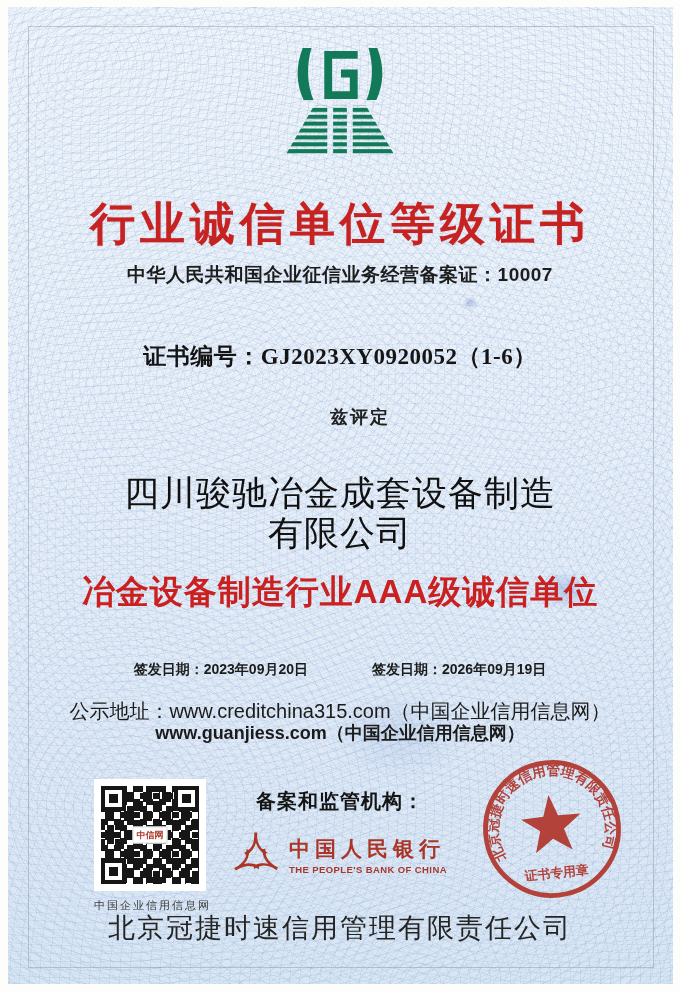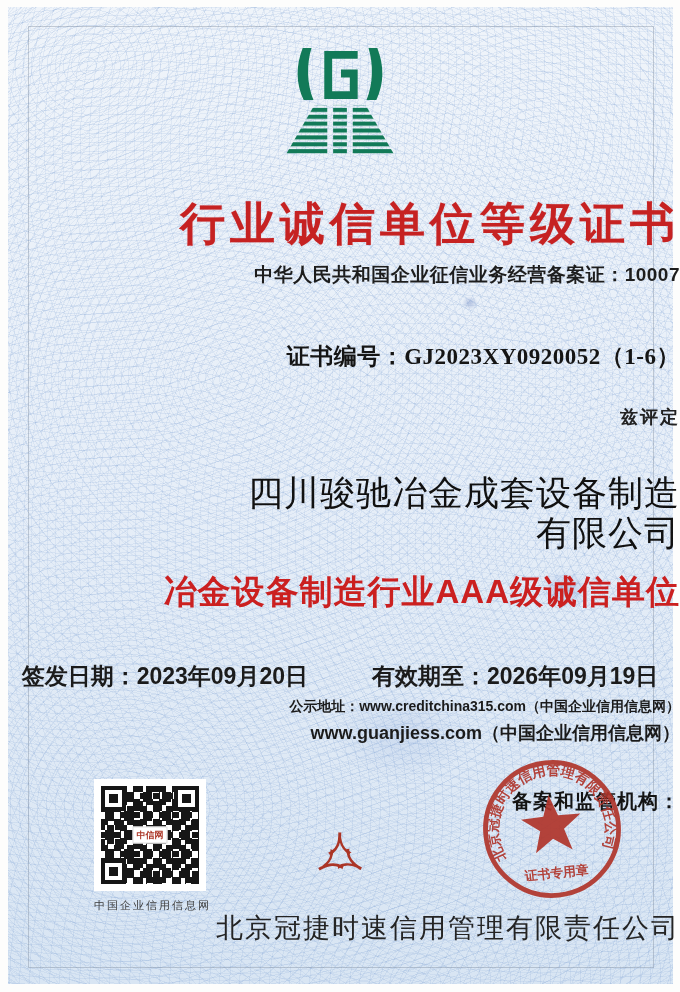--- a/index.html
+++ b/index.html
@@ -25,21 +25,21 @@
   }
   .smudge{position:absolute;border-radius:50%;pointer-events:none;}
   .s1{left:540px;top:570px;width:50px;height:40px;
       background:radial-gradient(closest-side,rgba(70,115,195,.28),rgba(70,115,195,0));}
   .s2{left:330px;top:690px;width:140px;height:90px;
       background:radial-gradient(closest-side,rgba(90,130,200,.14),rgba(90,130,200,0));}
   .s3{left:462px;top:296px;width:16px;height:14px;
       background:radial-gradient(closest-side,rgba(80,110,180,.35),rgba(80,110,180,0));}
 
   .abs{position:absolute;}
-  .centered{left:0;right:0;text-align:right;}
+  .centered{left:0;right:0;text-align:center;}
 
   .brand-logo{left:0;right:0;top:46px;display:flex;justify-content:center;}
 
   .cert-title{
     top:194px;font-size:45px;font-weight:bold;letter-spacing:5px;
     color:var(--title_red,#c62222);
     text-shadow:0 0 1px rgba(198,34,34,.4);
   }
   .filing-subtitle{top:262px;font-size:19px;font-weight:bold;color:#1d1d1d;letter-spacing:.5px;}
   .cert-number{
@@ -49,22 +49,22 @@
   .assessment-intro{top:405px;font-size:18px;font-weight:bold;color:#222;letter-spacing:2px;padding-left:40px;}
   .company-name{
     top:474px;font-size:35px;line-height:40px;color:#111;
     font-family:"Liberation Serif","DejaVu Serif",serif;letter-spacing:1px;
   }
   .rating-line{
     top:570px;font-size:33px;font-weight:bold;letter-spacing:1px;
     color:var(--rating_red,#cb2020);
   }
   .dates-row{top:661px;display:flex;justify-content:center;gap:64px;
-    font-size:23px;font-weight:bold;color:#1b1b1b;}
-  .publicity1{top:698px;font-size:14px;font-weight:bold;color:#1b1b1b;}
+    font-size:14px;font-weight:bold;color:#1b1b1b;}
+  .publicity1{top:698px;font-size:20px;font-weight:normal;color:#1b1b1b;}
   .publicity2{top:721px;font-size:18px;font-weight:bold;color:#1b1b1b;}
 
   
   .qr-wrap{left:94px;top:779px;width:108px;}
   .qr-box{position:relative;width:98px;height:98px;background:#fff;padding:7px;margin:0 auto;}
   .qr-pattern{
     position:absolute;left:7px;top:7px;width:98px;height:98px;
     background:
       repeating-conic-gradient(#161616 0% 25%, transparent 0% 50%) 0 0/13px 13px,
       repeating-conic-gradient(transparent 0% 25%, #161616 0% 50%) 4px 6px/19px 19px;
@@ -128,21 +128,21 @@
 
   <div class="abs centered company-name">
     <div>四川骏驰冶金成套设备制造</div>
     <div>有限公司</div>
   </div>
 
   <div class="abs centered rating-line">冶金设备制造行业AAA级诚信单位</div>
 
   <div class="abs centered dates-row">
     <span>签发日期：2023年09月20日</span>
-    <span>有效期至：2026年09月19日</span>
+    <span>签发日期：2026年09月19日</span>
   </div>
 
   <div class="abs centered publicity1">公示地址：www.creditchina315.com（中国企业信用信息网）</div>
   <div class="abs centered publicity2">www.guanjiess.com（中国企业信用信息网）</div>
 
   <div class="abs qr-wrap">
     <div class="qr-box">
       <div class="qr-pattern"></div>
       <div class="finder f-tl"></div>
       <div class="finder f-tr"></div>
@@ -155,20 +155,24 @@
   <div class="abs centered registry-label">备案和监管机构：</div>
 
   <div class="abs pboc">
     <svg width="46" height="46" viewBox="0 0 48 48">
       <g fill="#ab3526" font-size="24" font-weight="bold" text-anchor="middle" font-family="'DejaVu Sans',sans-serif">
         <text x="24" y="20">人</text>
         <text x="24" y="20" transform="rotate(120 24 26)">人</text>
         <text x="24" y="20" transform="rotate(240 24 26)">人</text>
       </g>
     </svg>
+    <div class="pboc-text">
+      <div class="bank-cn">中国人民银行</div>
+      <div class="bank-en">THE PEOPLE'S BANK OF CHINA</div>
+    </div>
   </div>
 
   <svg class="abs seal" viewBox="0 0 160 160">
     <circle cx="80" cy="80" r="70" fill="none" stroke="#b0352b" stroke-width="5"></circle>
     <path id="sealArc" d="M 30.6 108.5 A 57 57 0 1 1 129.4 108.5" fill="none"></path>
     <text font-size="14.5" font-weight="bold" fill="#b0352b">
       <textPath href="#sealArc" startOffset="50%" text-anchor="middle">北京冠捷时速信用管理有限责任公司</textPath>
     </text>
     <polygon points="80,44 87.8,66.3 111.4,66.8 92.6,81.1 99.4,103.7 80,90.2 60.6,103.7 67.4,81.1 48.6,66.8 72.2,66.3" fill="#b0352b"></polygon>
     <text x="80" y="131" text-anchor="middle" font-size="13.5" font-weight="bold" fill="#b0352b">证书专用章</text>

